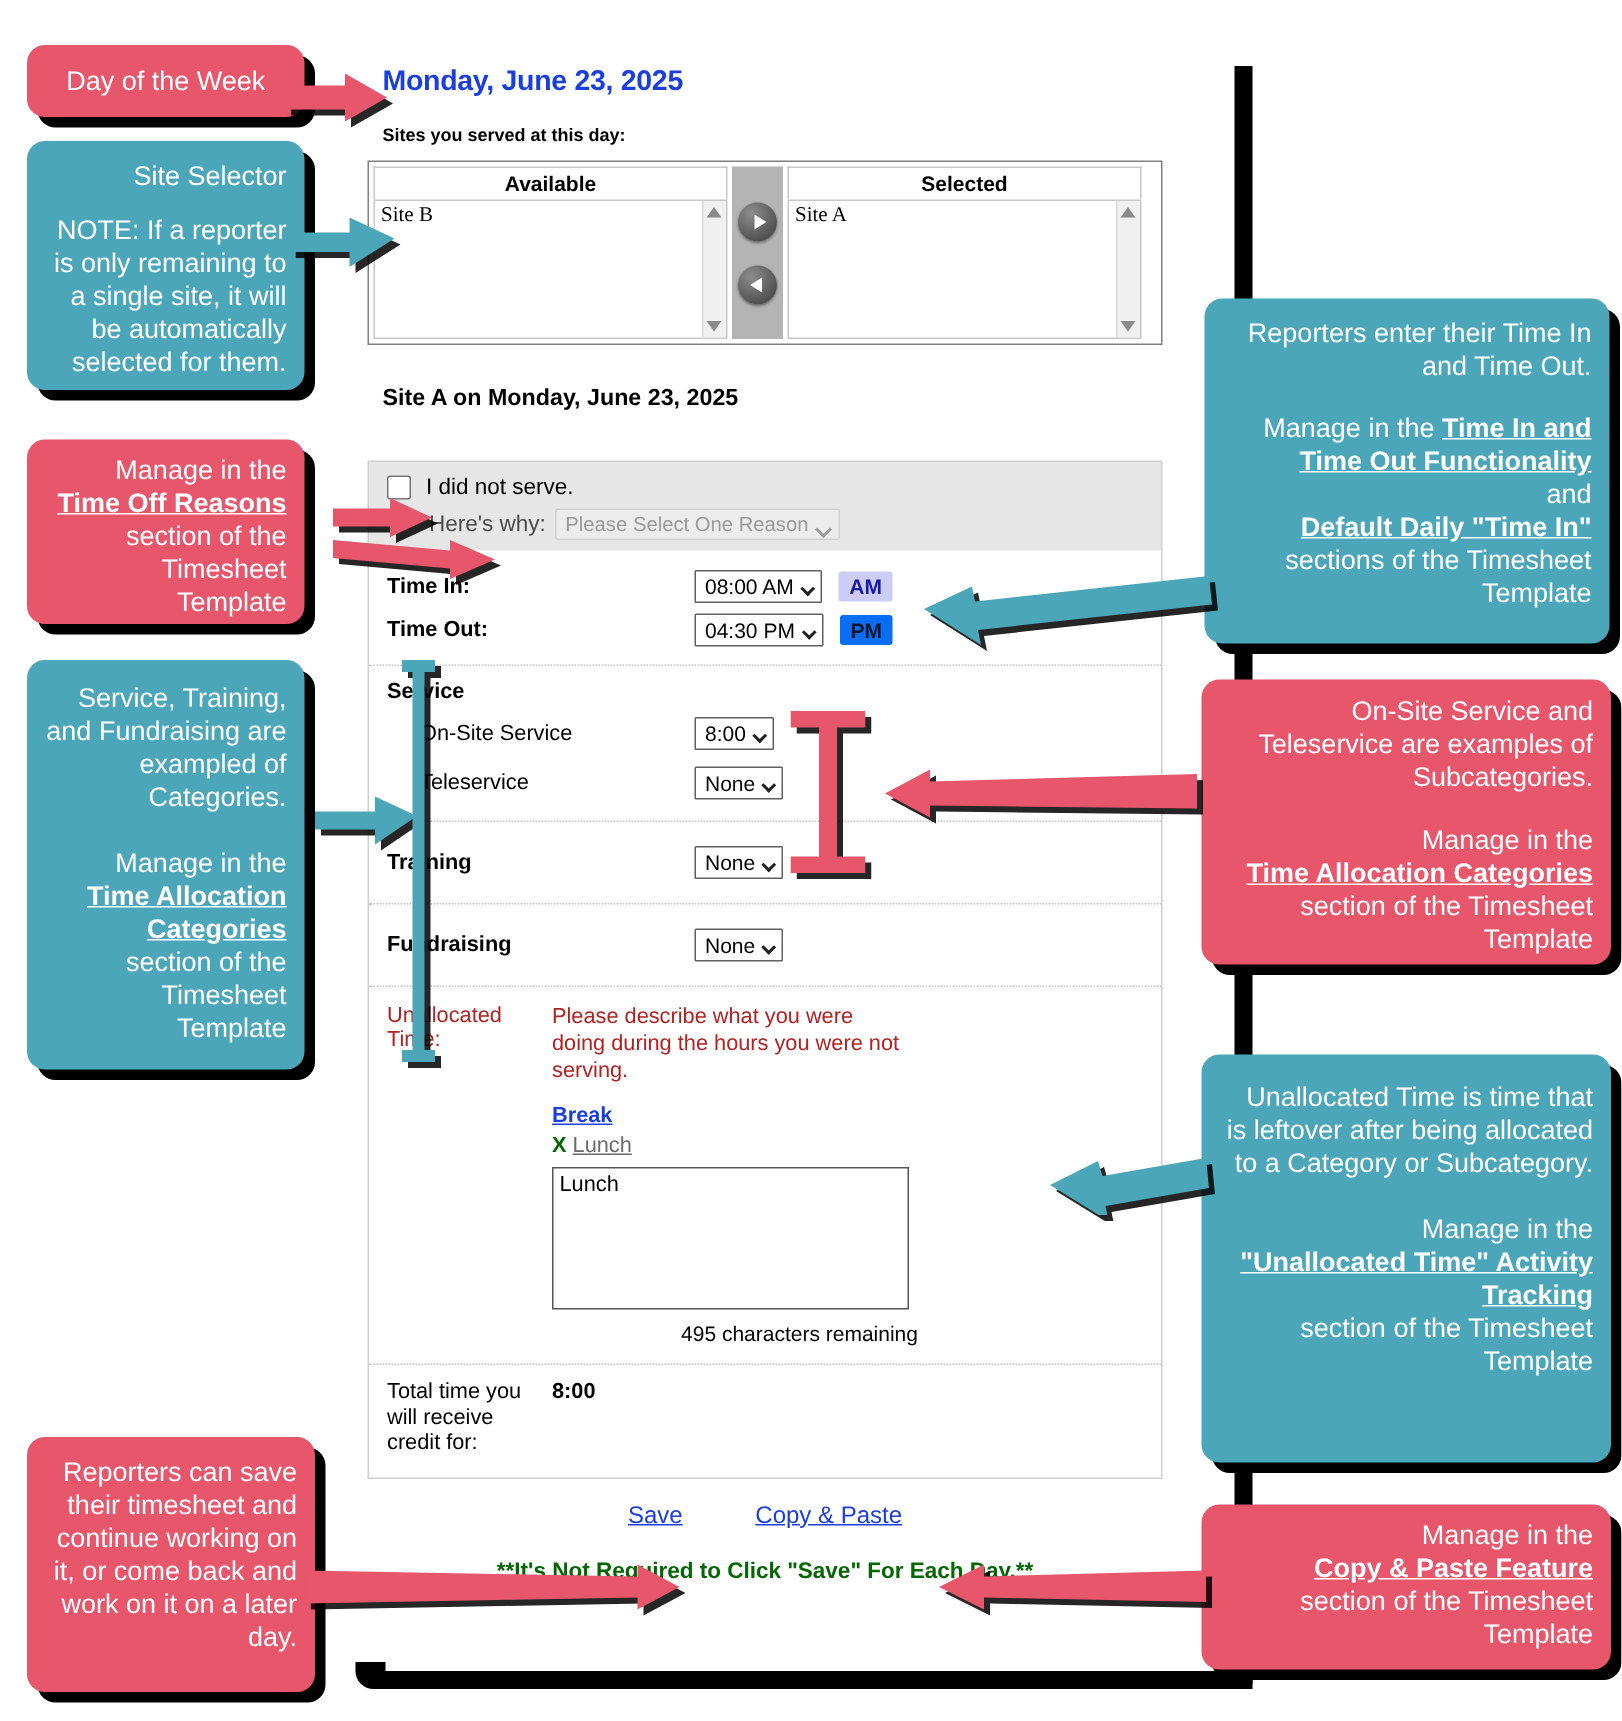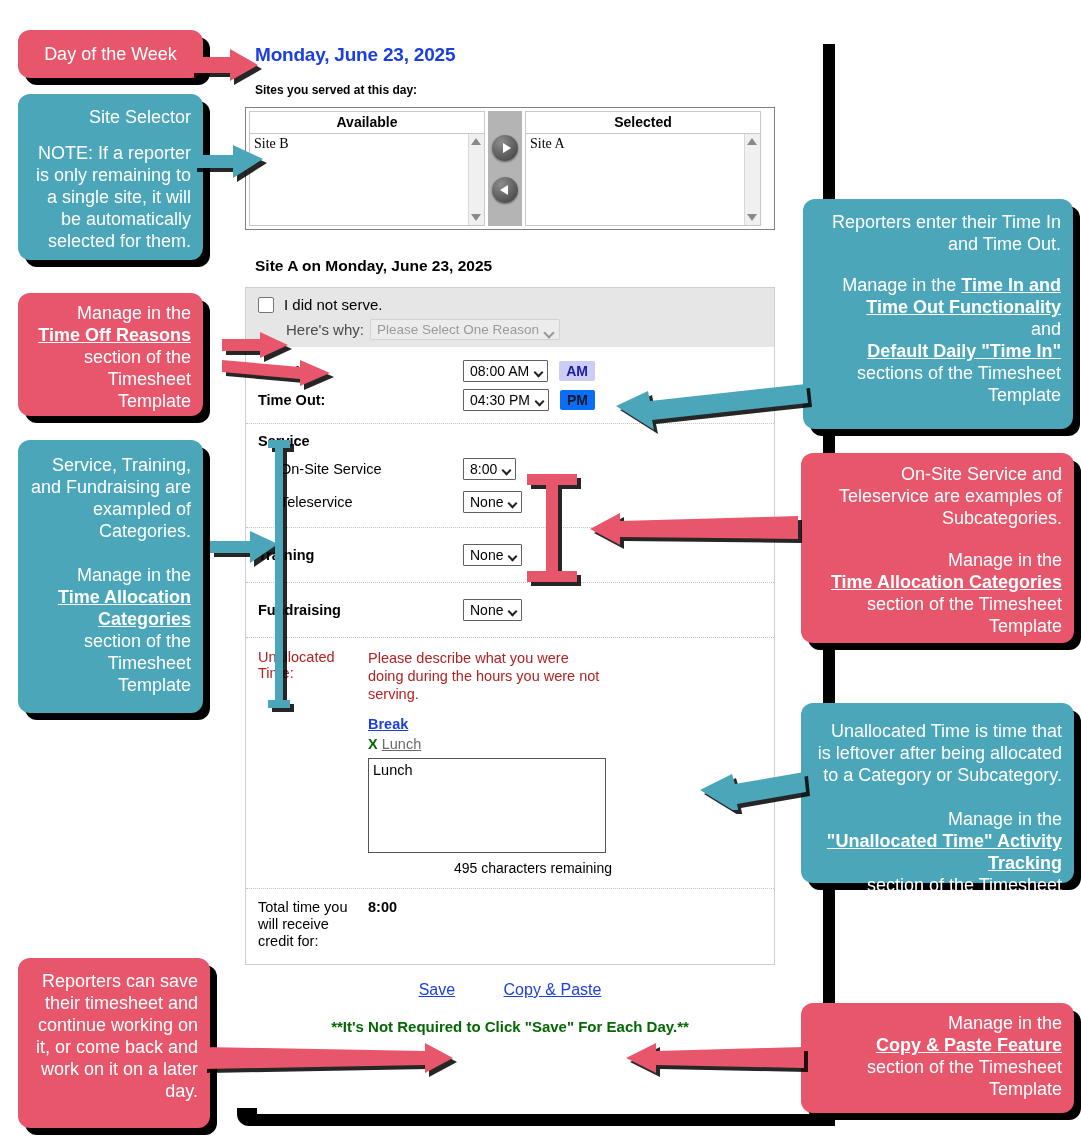--- a/index.html
+++ b/index.html
@@ -38,21 +38,21 @@
   .rbtn{width:26px;height:26px;border-radius:50%;
         background:radial-gradient(circle at 35% 28%,#8d8d8d,#4f4f4f 75%);
         box-shadow:0 1px 2px rgba(0,0,0,.45);display:flex;align-items:center;justify-content:center;}
   .rbtn i{width:0;height:0;border-top:5px solid transparent;border-bottom:5px solid transparent;}
   .rbtn .r{border-left:8px solid #fff;margin-left:3px;}
   .rbtn .l{border-right:8px solid #fff;margin-right:3px;}
 
   .site-day{font-weight:bold;font-size:15.5px;margin-top:27px;}
 
   
-  .card{margin-top:12px;margin-left:-10px;width:530px;border:1px solid #cfcfcf;box-sizing:border-box;background:#fff;}
+  .card{margin-top:32px;margin-left:-10px;width:530px;border:1px solid #cfcfcf;box-sizing:border-box;background:#fff;}
   .card-head{background:#e6e6e6;padding:8px 12px 7px;}
   .cbrow{display:flex;align-items:center;font-size:15px;}
   .cbox{width:14px;height:14px;border:1px solid #767676;border-radius:2px;background:#fff;margin-right:10px;}
   .whyrow{display:flex;align-items:center;margin-top:6px;margin-left:28px;font-size:15px;color:#4a4a4a;}
   .dis-sel{margin-left:6px;border:1px solid #d2d2d2;background:#ececec;color:#9a9a9a;
            font-size:13.5px;padding:2px 20px 2px 6px;border-radius:2px;position:relative;}
   .dis-sel:after{content:"";position:absolute;right:6px;top:9px;width:6px;height:6px;
            border-right:2px solid #9a9a9a;border-bottom:2px solid #9a9a9a;transform:rotate(45deg);}
 
   .sect{padding:9px 12px 9px;border-bottom:1px dotted #c4c4c4;}
@@ -271,21 +271,21 @@
   <div>sections of the Timesheet Template</div>
 </div>
 
 <div class="co red" style="left:801px;top:453px;width:273px;height:190px;padding-top:10px;">
   <div>On-Site Service and Teleservice are examples of Subcategories.</div>
   <div style="margin-top:20px">Manage in the</div>
   <div><u>Time Allocation Categories</u></div>
   <div>section of the Timesheet Template</div>
 </div>
 
-<div class="co teal" style="left:801px;top:703px;width:273px;height:180px;padding-top:17px;">
+<div class="co teal" style="left:801px;top:703px;width:273px;height:272px;padding-top:17px;">
   <div>Unallocated Time is time that is leftover after being allocated to a Category or Subcategory.</div>
   <div style="margin-top:22px">Manage in the</div>
   <div><u>"Unallocated Time" Activity Tracking</u></div>
   <div>section of the Timesheet Template</div>
 </div>
 
 <div class="co red" style="left:801px;top:1003px;width:273px;height:110px;padding-top:9px;">
   <div>Manage in the</div>
   <div><u>Copy &amp; Paste Feature</u></div>
   <div>section of the Timesheet Template</div>

